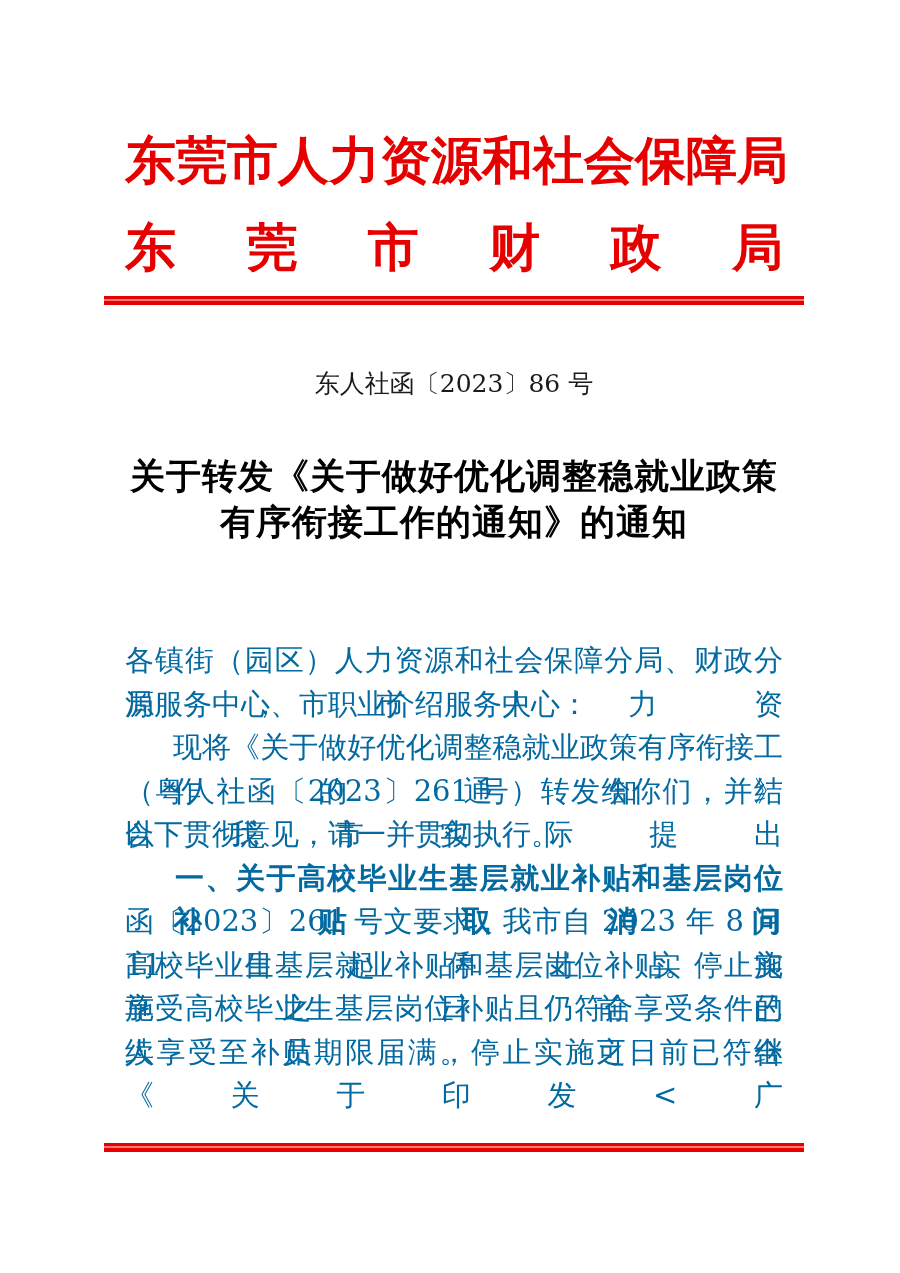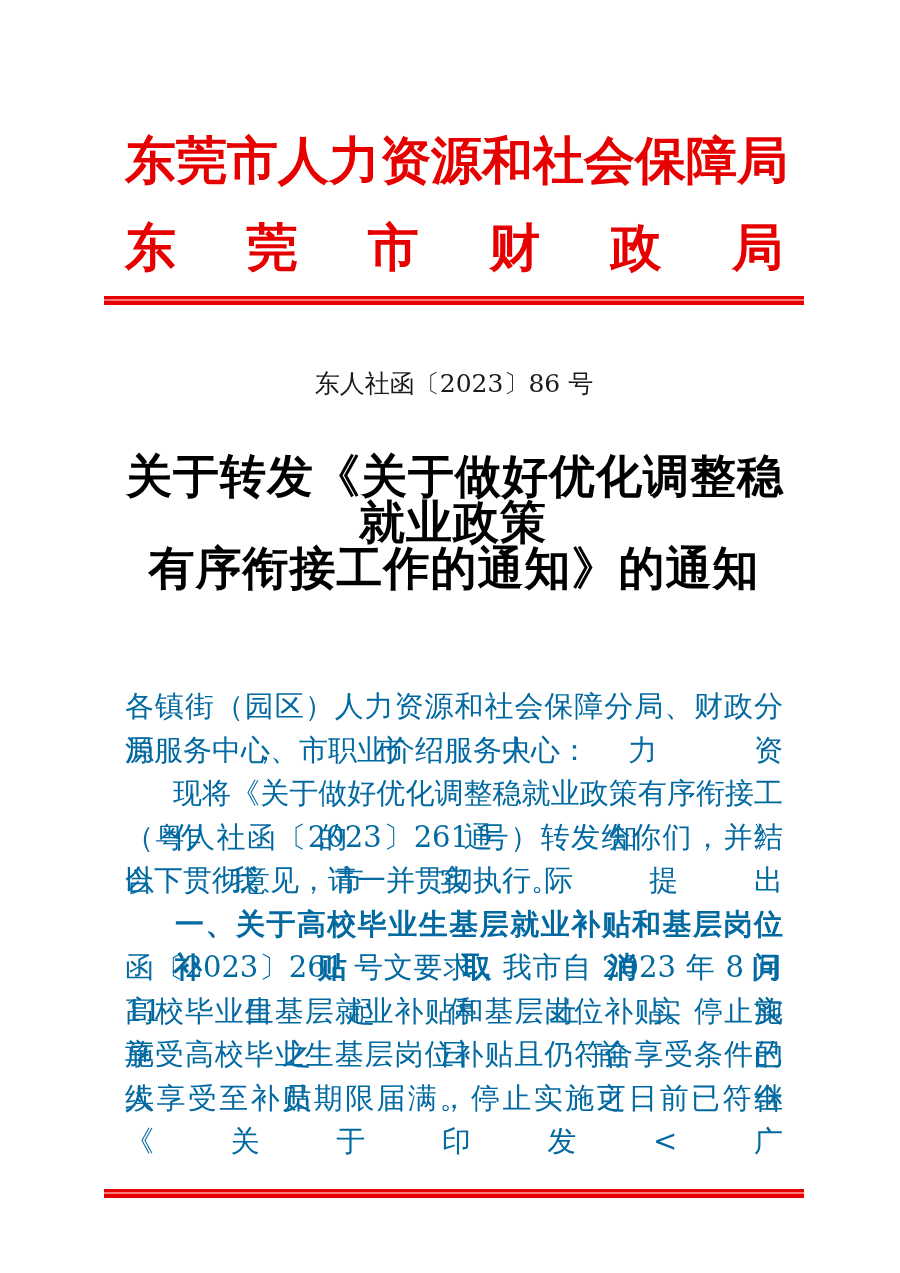--- a/index.html
+++ b/index.html
@@ -54,21 +54,21 @@
     margin-top: 57px;
     font-size: 25px;
     line-height: 1.4;
     text-align: center;
     color: #1a1a1a;
   }
 
   
   .doc-title {
     margin-top: 48px;
-    font-size: 46px;
+    font-size: 35px;
     line-height: 46px;
     font-weight: bold;
     text-align: center;
     color: #000000;
     letter-spacing: 1px;
   }
 
   
   .doc-body {
     margin-top: 88px;

